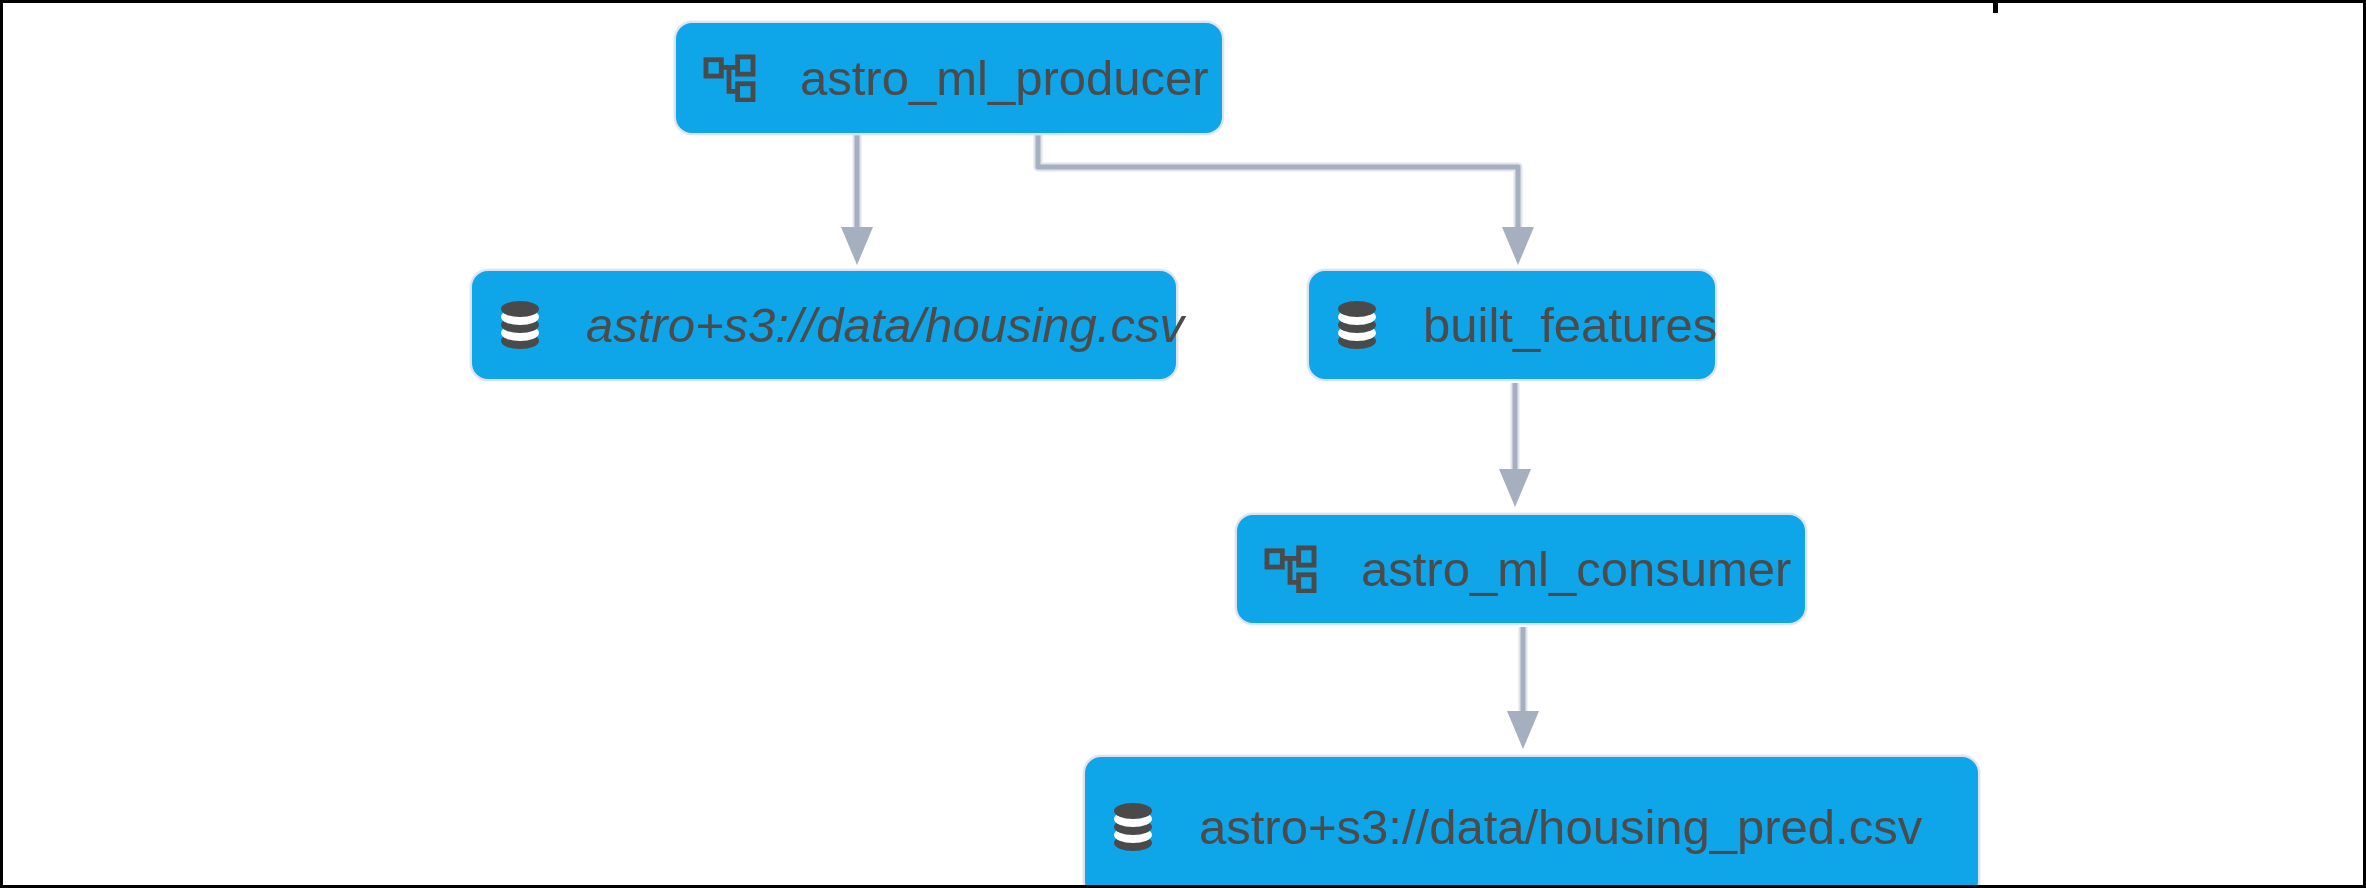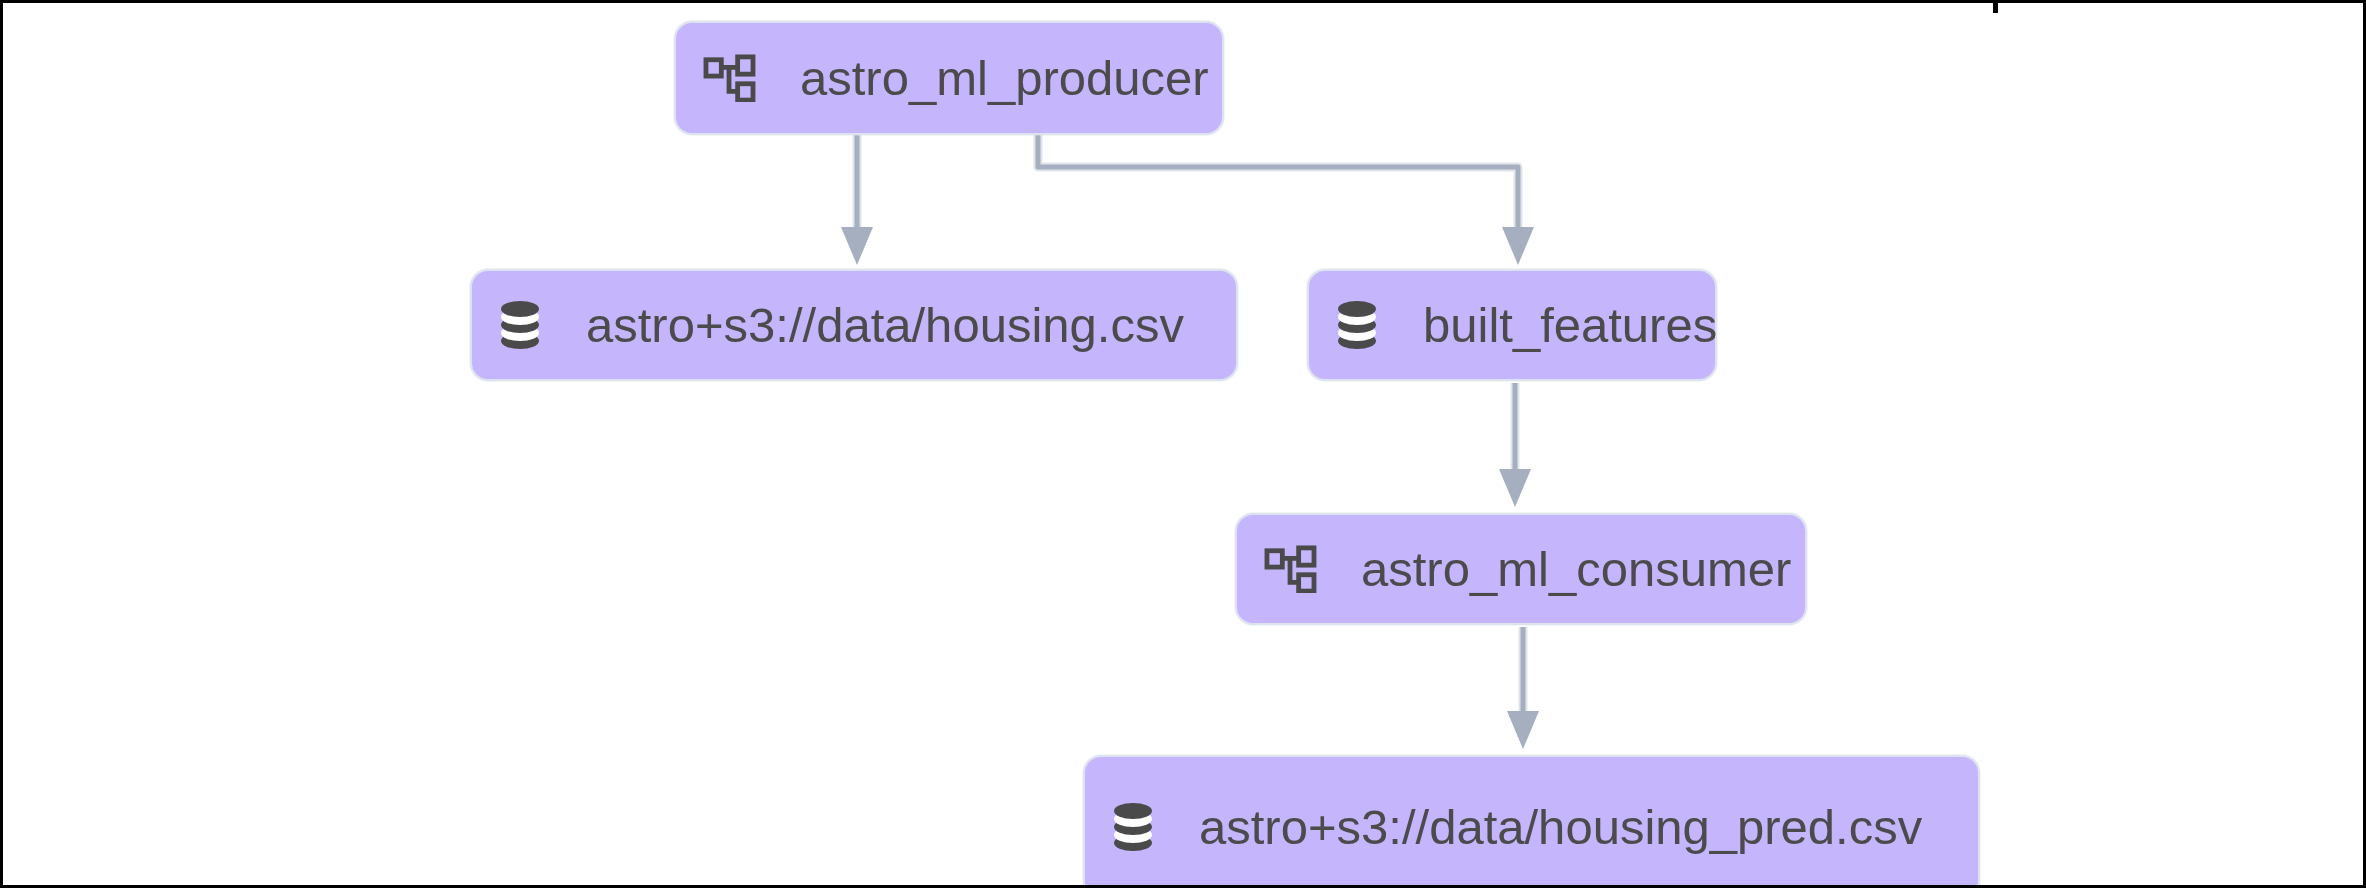--- a/index.html
+++ b/index.html
@@ -23,21 +23,21 @@
     width: 2366px;
     height: 888px;
   }
   .node {
     position: absolute;
     box-sizing: border-box;
     display: flex;
     align-items: center;
     gap: 44px;
     padding: 0 30px 0 26px;
-    background: #c4b5fd;
+    background: #0ea5e9;
     border: 2px solid #dce3ee;
     border-radius: 18px;
     box-shadow: 0 0 0 1px rgba(220,227,238,0.35);
     cursor: pointer;
   }
   .node-label {
     font-size: 49px;
     color: #4b4b4b;
     white-space: nowrap;
     letter-spacing: 0px;
@@ -49,21 +49,21 @@
   .top-tick {
     position: absolute;
     left: 1990px;
     top: 0;
     width: 5px;
     height: 10px;
     background: #000000;
   }
   
   #node-producer { left: 671px;  top: 18px;  width: 550px; height: 114px; }
-  #node-housing  { left: 467px;  top: 266px; width: 768px; height: 112px; }
+  #node-housing  { left: 467px;  top: 266px; width: 708px; height: 112px; font-style: italic; }
   #node-built    { left: 1304px; top: 266px; width: 410px; height: 112px; }
   #node-consumer { left: 1232px; top: 510px; width: 572px; height: 112px; }
   #node-pred     { left: 1080px; top: 752px; width: 897px; height: 144px; }
 </style>
 </head>
 <body>
 
 <div class="canvas">
 
   <svg class="edges-layer" viewBox="0 0 2366 888" xmlns="http://www.w3.org/2000/svg" aria-hidden="true">

